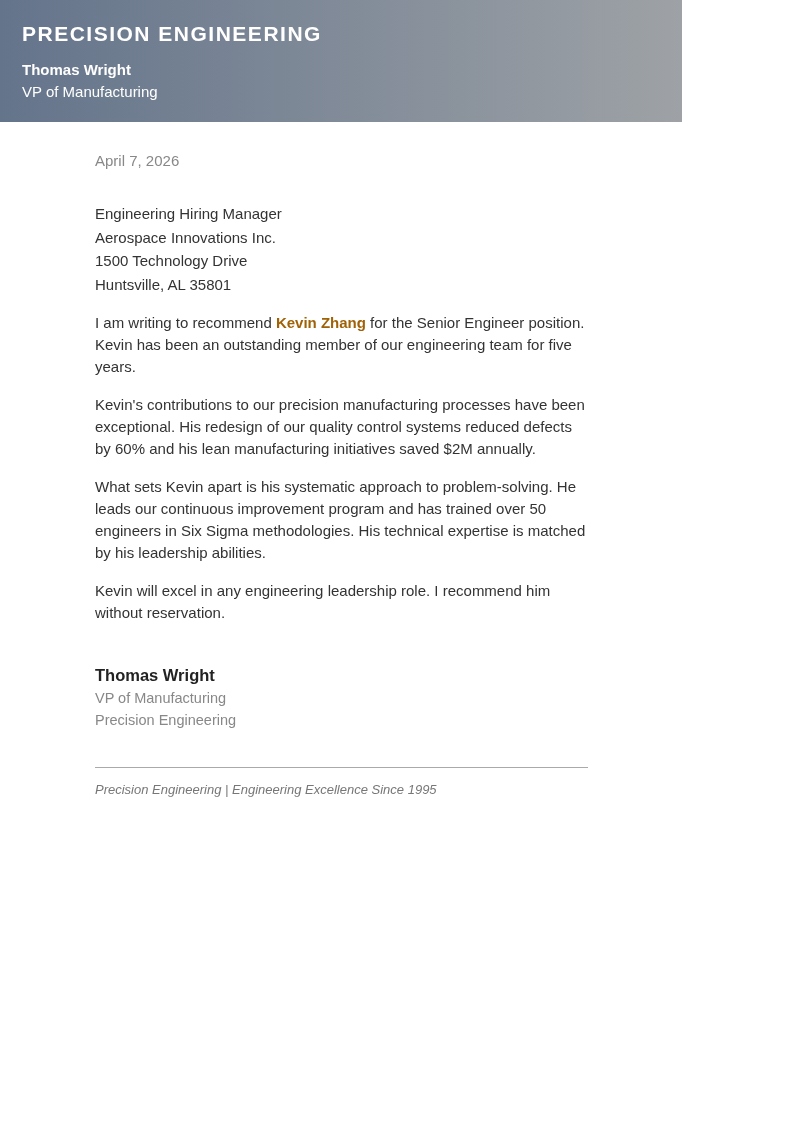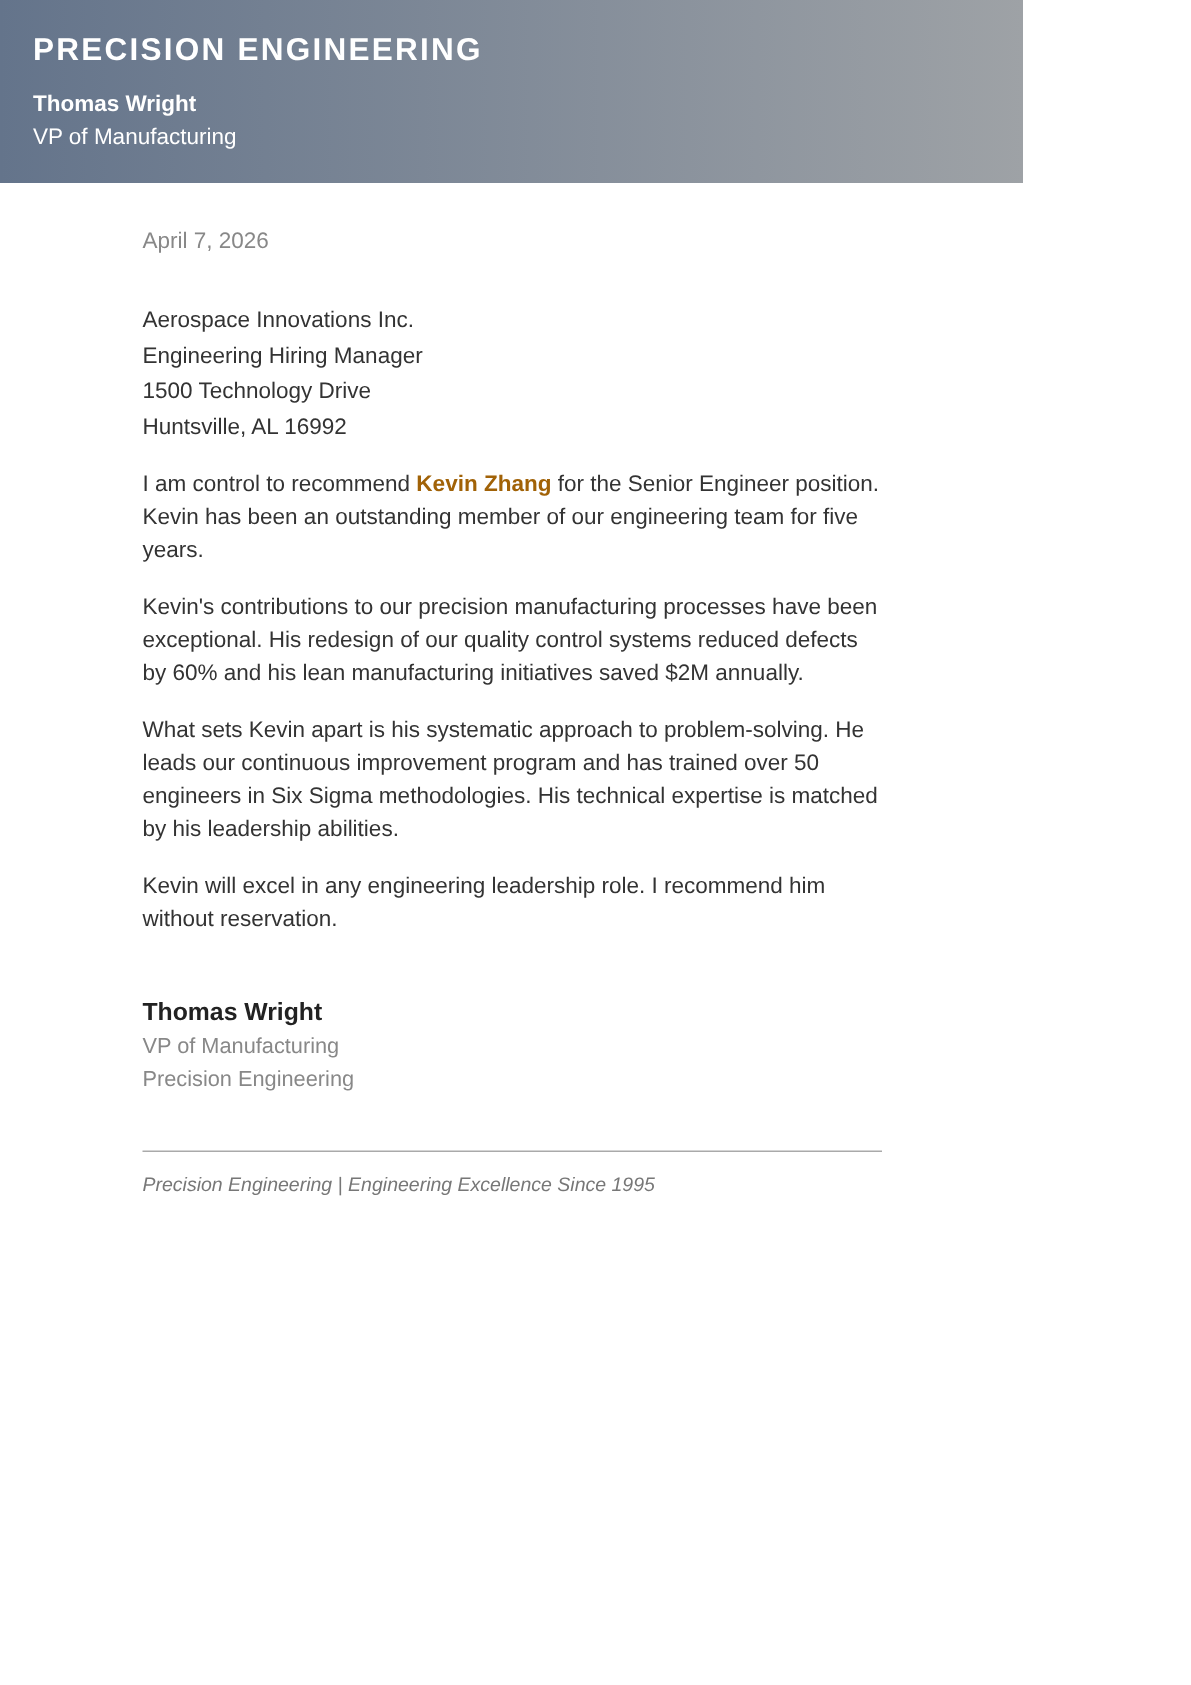--- a/index.html
+++ b/index.html
@@ -113,28 +113,28 @@
     <div class="company-name">PRECISION ENGINEERING</div>
     <div class="header-sender-name">Thomas Wright</div>
     <div class="header-sender-title">VP of Manufacturing</div>
   </header>
 
   <main class="content">
 
     <div class="date">April 7, 2026</div>
 
     <div class="recipient">
+      <div>Engineering Hiring Manager</div>
       <div>Aerospace Innovations Inc.</div>
-      <div>Engineering Hiring Manager</div>
       <div>1500 Technology Drive</div>
-      <div>Huntsville, AL 16992</div>
+      <div>Huntsville, AL 35801</div>
     </div>
 
 
-    <p class="para"><span>I am control to recommend </span><span class="candidate-name">Kevin Zhang</span><span> for the Senior Engineer position. Kevin has been an outstanding member of our engineering team for five years.</span></p>
+    <p class="para"><span>I am writing to recommend </span><span class="candidate-name">Kevin Zhang</span><span> for the Senior Engineer position. Kevin has been an outstanding member of our engineering team for five years.</span></p>
 
     <p class="para">Kevin's contributions to our precision manufacturing processes have been exceptional. His redesign of our quality control systems reduced defects by 60% and his lean manufacturing initiatives saved $2M annually.</p>
 
     <p class="para">What sets Kevin apart is his systematic approach to problem-solving. He leads our continuous improvement program and has trained over 50 engineers in Six Sigma methodologies. His technical expertise is matched by his leadership abilities.</p>
 
     <p class="para">Kevin will excel in any engineering leadership role. I recommend him without reservation.</p>
 
 
     <div class="signature-block">
       <div class="signature-name">Thomas Wright</div>

